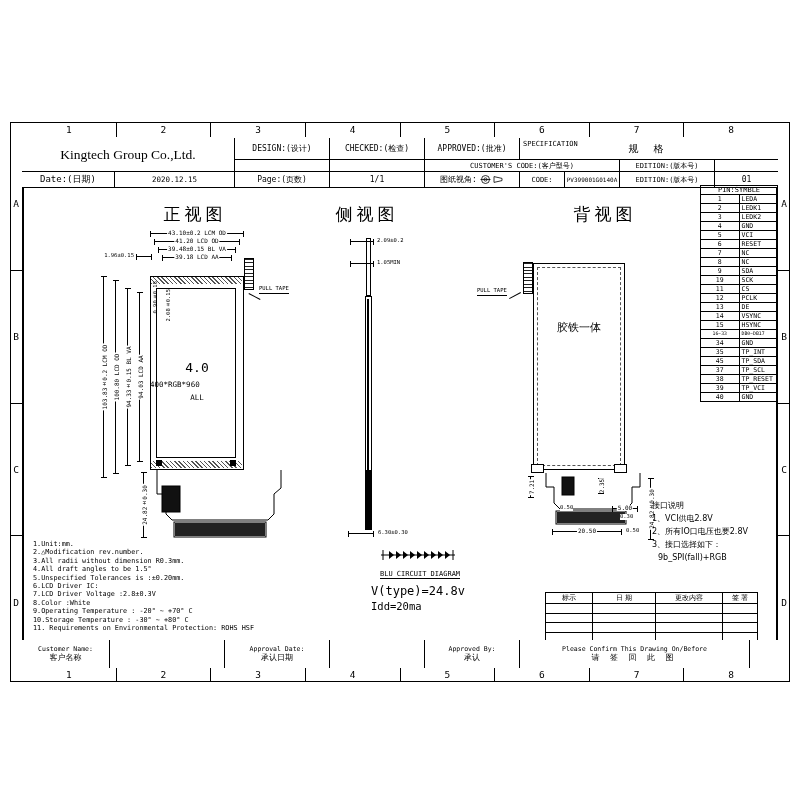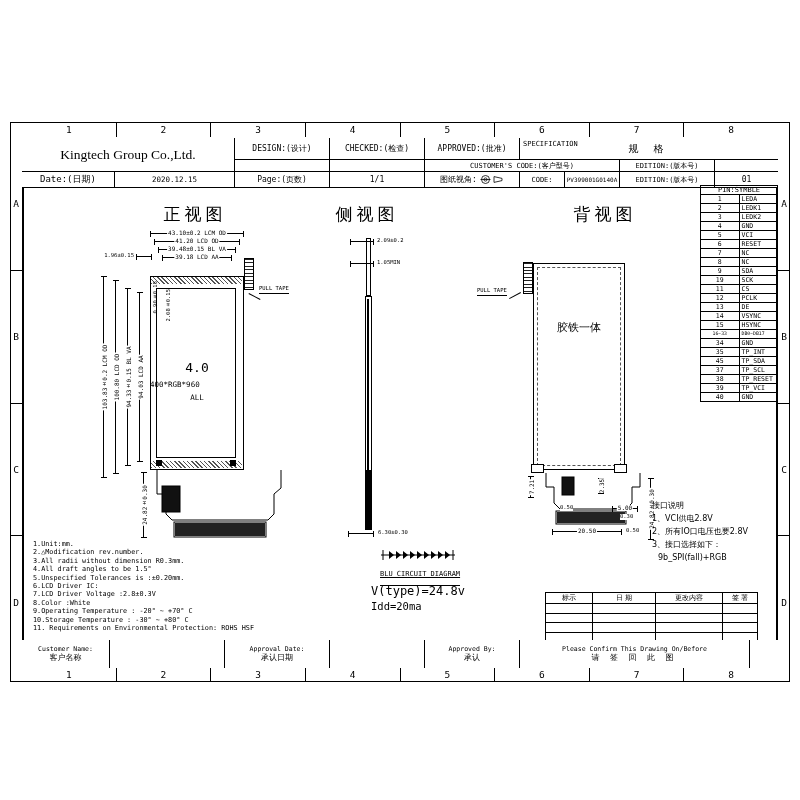--- a/index.html
+++ b/index.html
@@ -311,21 +311,21 @@
     <path d="M29,3 v8 l5,-4 z"></path>
       <path d="M36,3 v8 l5,-4 z"></path>
       <path d="M43,3 v8 l5,-4 z"></path>
     <path d="M50,3 v8 l5,-4 z"></path>
       <path d="M57,3 v8 l5,-4 z"></path>
       <path d="M64,3 v8 l5,-4 z"></path>
   </g>
   <line x1="2" y1="2" x2="2" y2="12" stroke="#000" stroke-width="1"></line>
   <line x1="72" y1="2" x2="72" y2="12" stroke="#000" stroke-width="1"></line>
 </svg>
-<div class="abs" style="left:380px;top:570px;font-size:7px;text-decoration:underline;border-bottom:1px solid #000;padding-bottom:7px">BLU CIRCUIT DIAGRAM</div>
+<div class="abs" style="left:380px;top:570px;font-size:7px;border-bottom:1px solid #000;padding-bottom:0">BLU CIRCUIT DIAGRAM</div>
 <div class="abs" style="left:371px;top:584px;font-size:12px">V(type)=24.8v</div>
 <div class="abs" style="left:371px;top:600px;font-size:10.5px">Idd=20ma</div>
 
 <div class="view-title" style="left:550px;top:203px;width:110px;text-align:center">背视图</div>
 <div class="abs tape" style="left:523px;top:262px;width:10px;height:32px"></div>
 <div class="leader" style="left:521px;top:293px;width:13px;transform:rotate(152deg)"></div>
 <span class="tinylabel" style="left:477px;top:288px;border-bottom:1px solid #000;padding-bottom:1px">PULL TAPE</span>
 <div class="abs" style="left:533px;top:263px;width:92px;height:207px;border:1.5px solid #000">
   <div class="abs" style="left:3px;top:3px;right:3px;bottom:3px;border:1px dashed #555"></div>
 </div>

